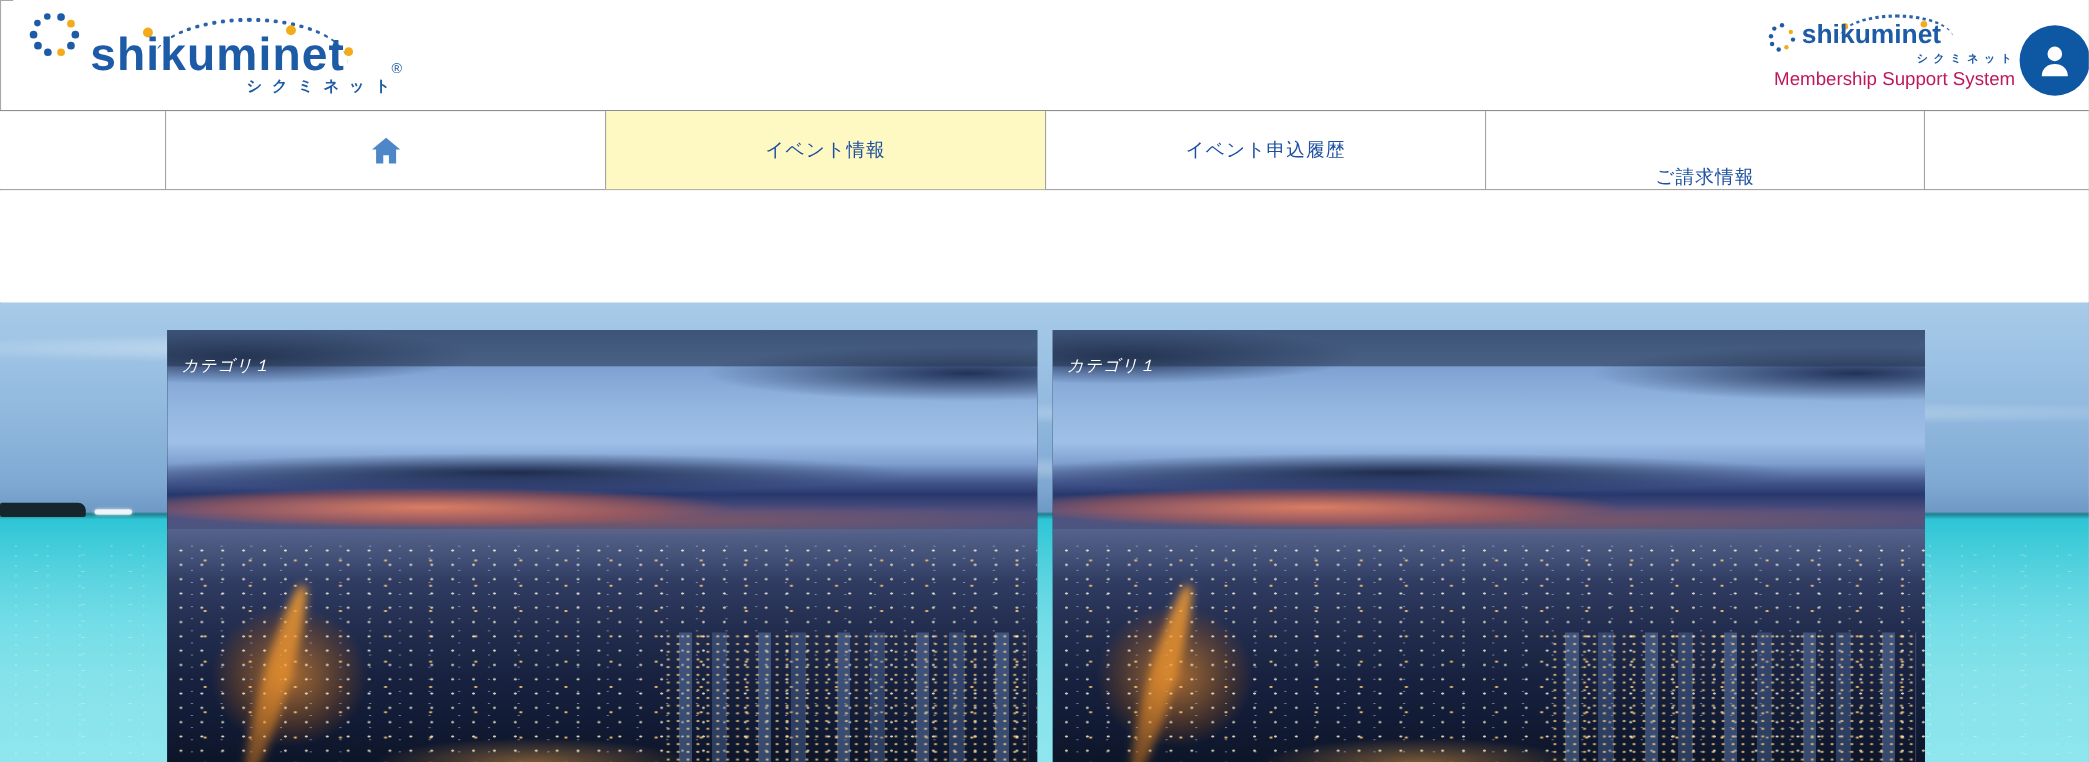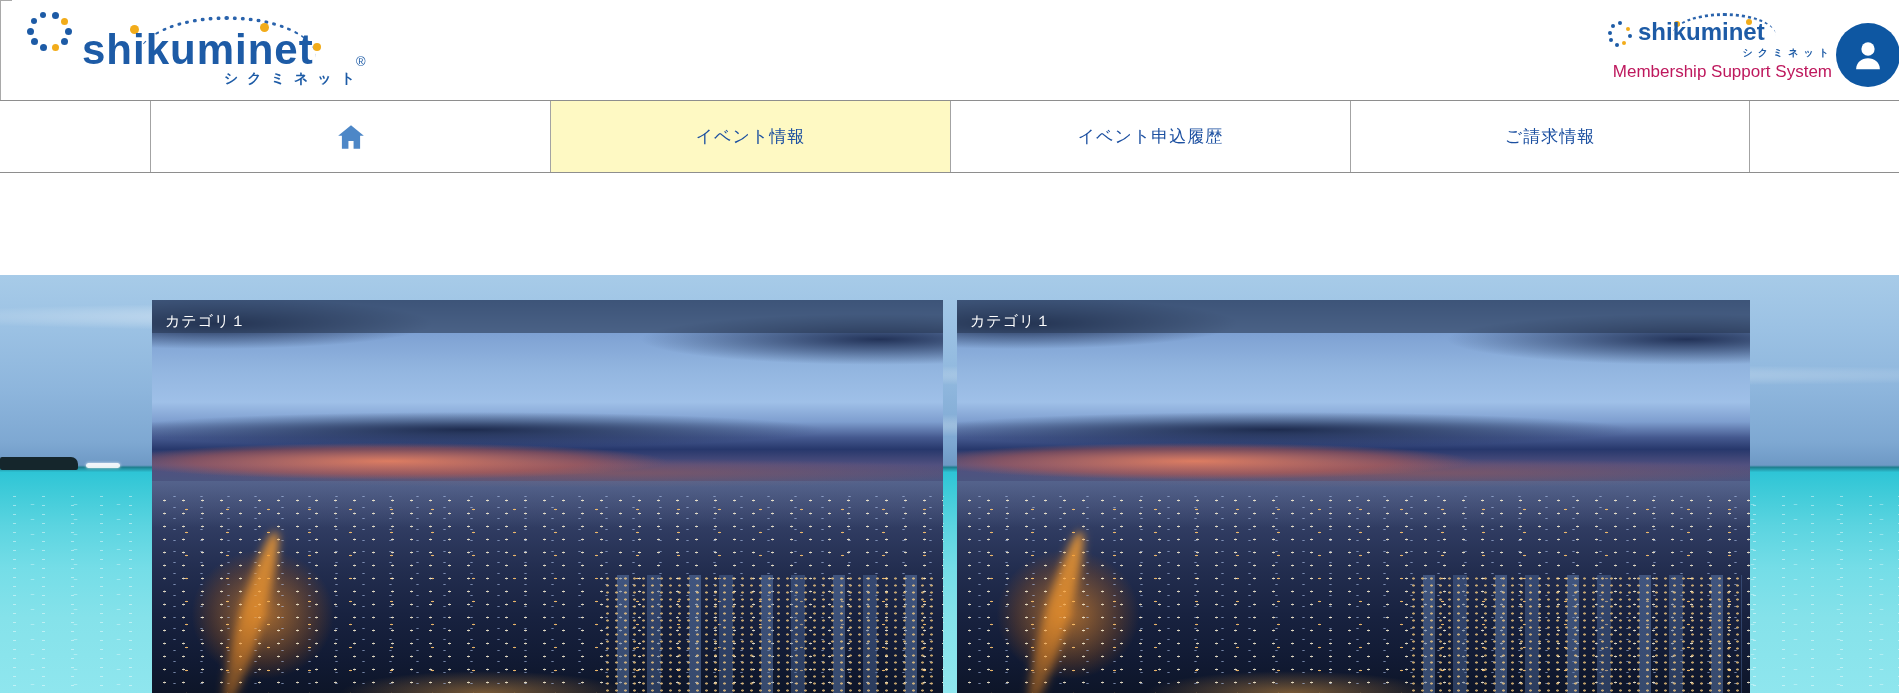--- a/index.html
+++ b/index.html
@@ -33,21 +33,21 @@
 
   
   .nav{position:absolute;left:0;top:100px;width:100%;height:73px;background:#fff;
        border-top:1px solid #8e8e8e;border-bottom:1px solid #8e8e8e;box-sizing:border-box;}
   .tab{position:absolute;top:0;height:71px;width:400px;box-sizing:border-box;
        border-left:1px solid #a3a3a3;display:flex;align-items:center;justify-content:center;
        font-size:17px;color:#1b4fa0;cursor:pointer;letter-spacing:1px;}
   .tab-home{left:150px;}
   .tab-events{left:550px;background:#fef9c3;}
   .tab-history{left:950px;font-family:Liberation Mono, monospace;}
-  .tab-billing{left:1350px;border-right:1px solid #a3a3a3;}
+  .tab-billing{left:1350px;border-right:1px solid #a3a3a3;align-items:flex-end;}
 
   
   .filter{position:absolute;left:0;top:173px;width:100%;height:102px;background:#fff;}
   .kw-input{position:absolute;left:152px;top:202px;width:436px;height:48px;box-sizing:border-box;
             border:1px solid #cfcfcf;font-size:16px;padding:0 14px;color:#333;outline:none;
             font-family:"Liberation Sans",sans-serif;}
   .kw-input::placeholder{color:#a0a0a0;opacity:1;}
   .sel{position:absolute;top:201px;height:49px;box-sizing:border-box;border:1px solid #cfcfcf;
        background:#fff;display:flex;align-items:center;padding:0 30px 0 14px;font-size:16px;
        color:#2b2b2b;cursor:pointer;}
@@ -118,21 +118,21 @@
   .towers{position:absolute;right:1%;bottom:0;width:42%;height:30%;
     background-image:
       radial-gradient(rgba(255,210,130,0.75) 1px, rgba(0,0,0,0) 1.8px),
       repeating-linear-gradient(90deg,
         rgba(60,85,130,0) 0 14px, rgba(96,126,176,0.5) 14px 26px,
         rgba(60,85,130,0) 26px 44px, rgba(80,108,158,0.45) 44px 58px,
         rgba(60,85,130,0) 58px 72px);
     background-size:9px 7px, auto;}
   .band{position:absolute;left:0;top:0;width:100%;height:33px;box-sizing:border-box;
         background:rgba(42,58,86,0.62);color:#fff;font-size:15px;line-height:33px;
-        padding:4px 13px;letter-spacing:1px;z-index:2;}
+        padding:16px 13px;letter-spacing:1px;z-index:2;font-style:italic;}
 </style>
 </head>
 <body>
 
 <div id="app">
 
   <div class="header">
 
     <div class="logo-main">
       <span class="dots-circle">

